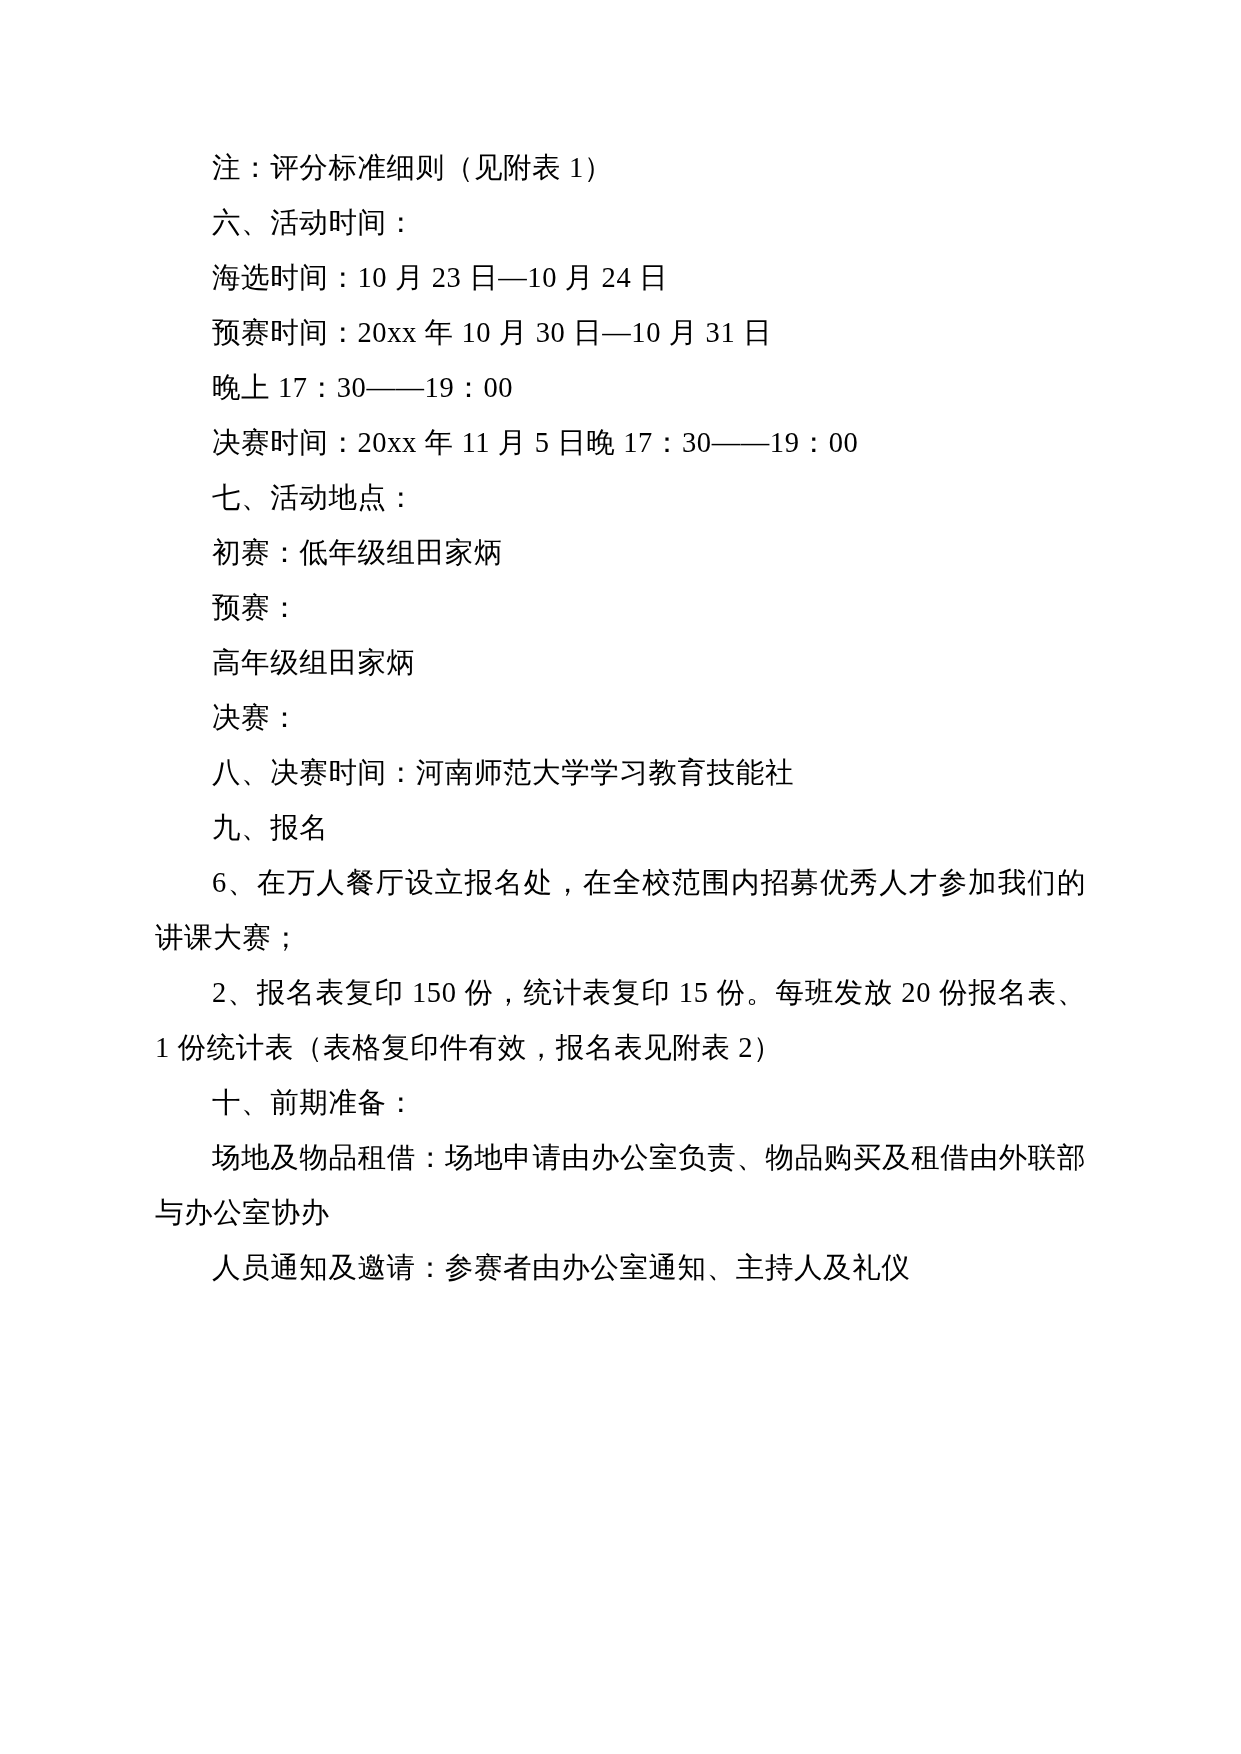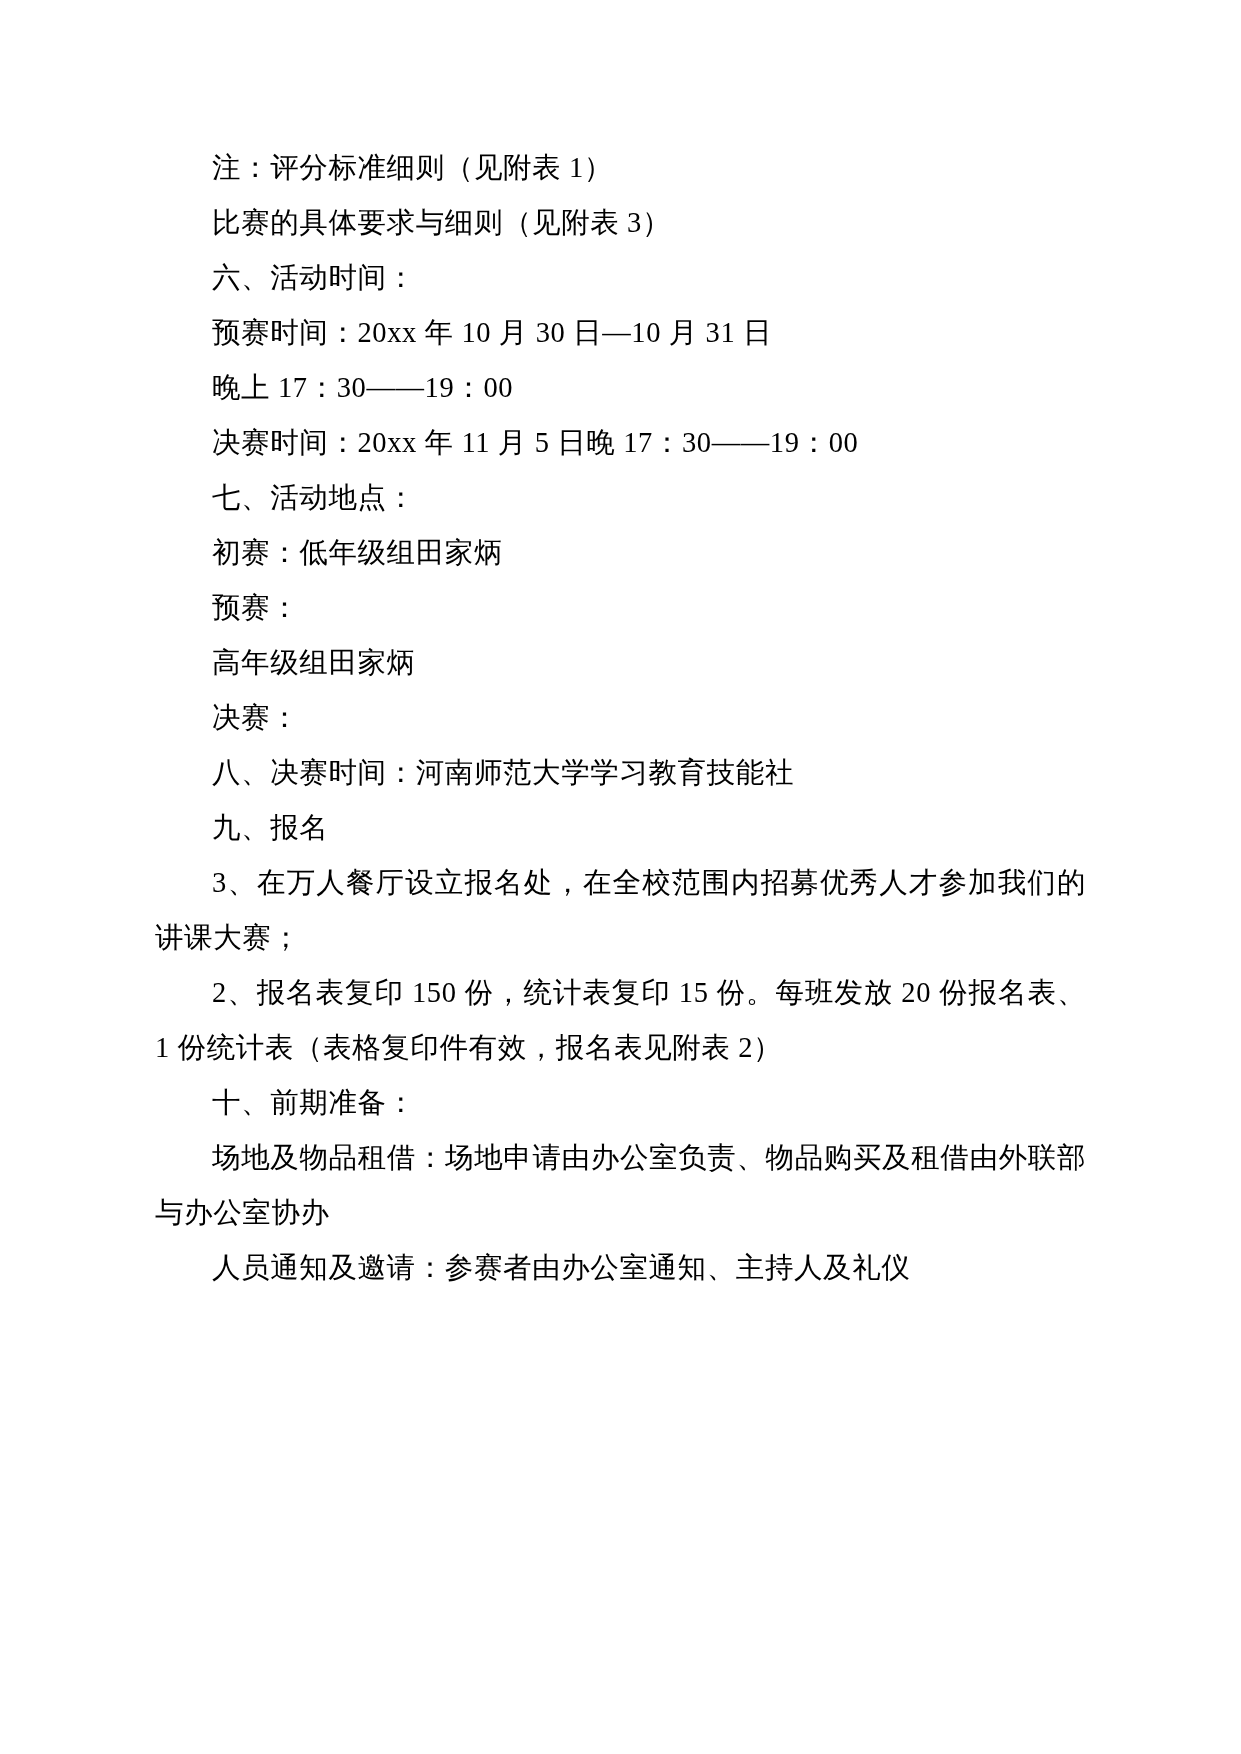--- a/index.html
+++ b/index.html
@@ -37,31 +37,31 @@
   .hang {
     text-indent: 2em;
   }
 </style>
 </head>
 <body>
 
 <div class="page">
   <div class="doc-body">
     <p class="para hang">注：评分标准细则（见附表 1）</p>
-    <p class="para hang">比赛的具体要求与细则（见附表 3）</p>
     <p class="para hang">六、活动时间：</p>
+    <p class="para hang">海选时间：10 月 23 日—10 月 24 日</p>
     <p class="para hang">预赛时间：20xx 年 10 月 30 日—10 月 31 日</p>
     <p class="para hang">晚上 17：30——19：00</p>
     <p class="para hang">决赛时间：20xx 年 11 月 5 日晚 17：30——19：00</p>
     <p class="para hang">七、活动地点：</p>
     <p class="para hang">初赛：低年级组田家炳</p>
     <p class="para hang">预赛：</p>
     <p class="para hang">高年级组田家炳</p>
     <p class="para hang">决赛：</p>
     <p class="para hang">八、决赛时间：河南师范大学学习教育技能社</p>
     <p class="para hang">九、报名</p>
-    <p class="para hang">3、在万人餐厅设立报名处，在全校范围内招募优秀人才参加我们的讲课大赛；</p>
+    <p class="para hang">6、在万人餐厅设立报名处，在全校范围内招募优秀人才参加我们的讲课大赛；</p>
     <p class="para hang">2、报名表复印 150 份，统计表复印 15 份。每班发放 20 份报名表、1 份统计表（表格复印件有效，报名表见附表 2）</p>
     <p class="para hang">十、前期准备：</p>
     <p class="para hang">场地及物品租借：场地申请由办公室负责、物品购买及租借由外联部与办公室协办</p>
     <p class="para hang">人员通知及邀请：参赛者由办公室通知、主持人及礼仪</p>
   </div>
 </div>
 
 </body></html>

